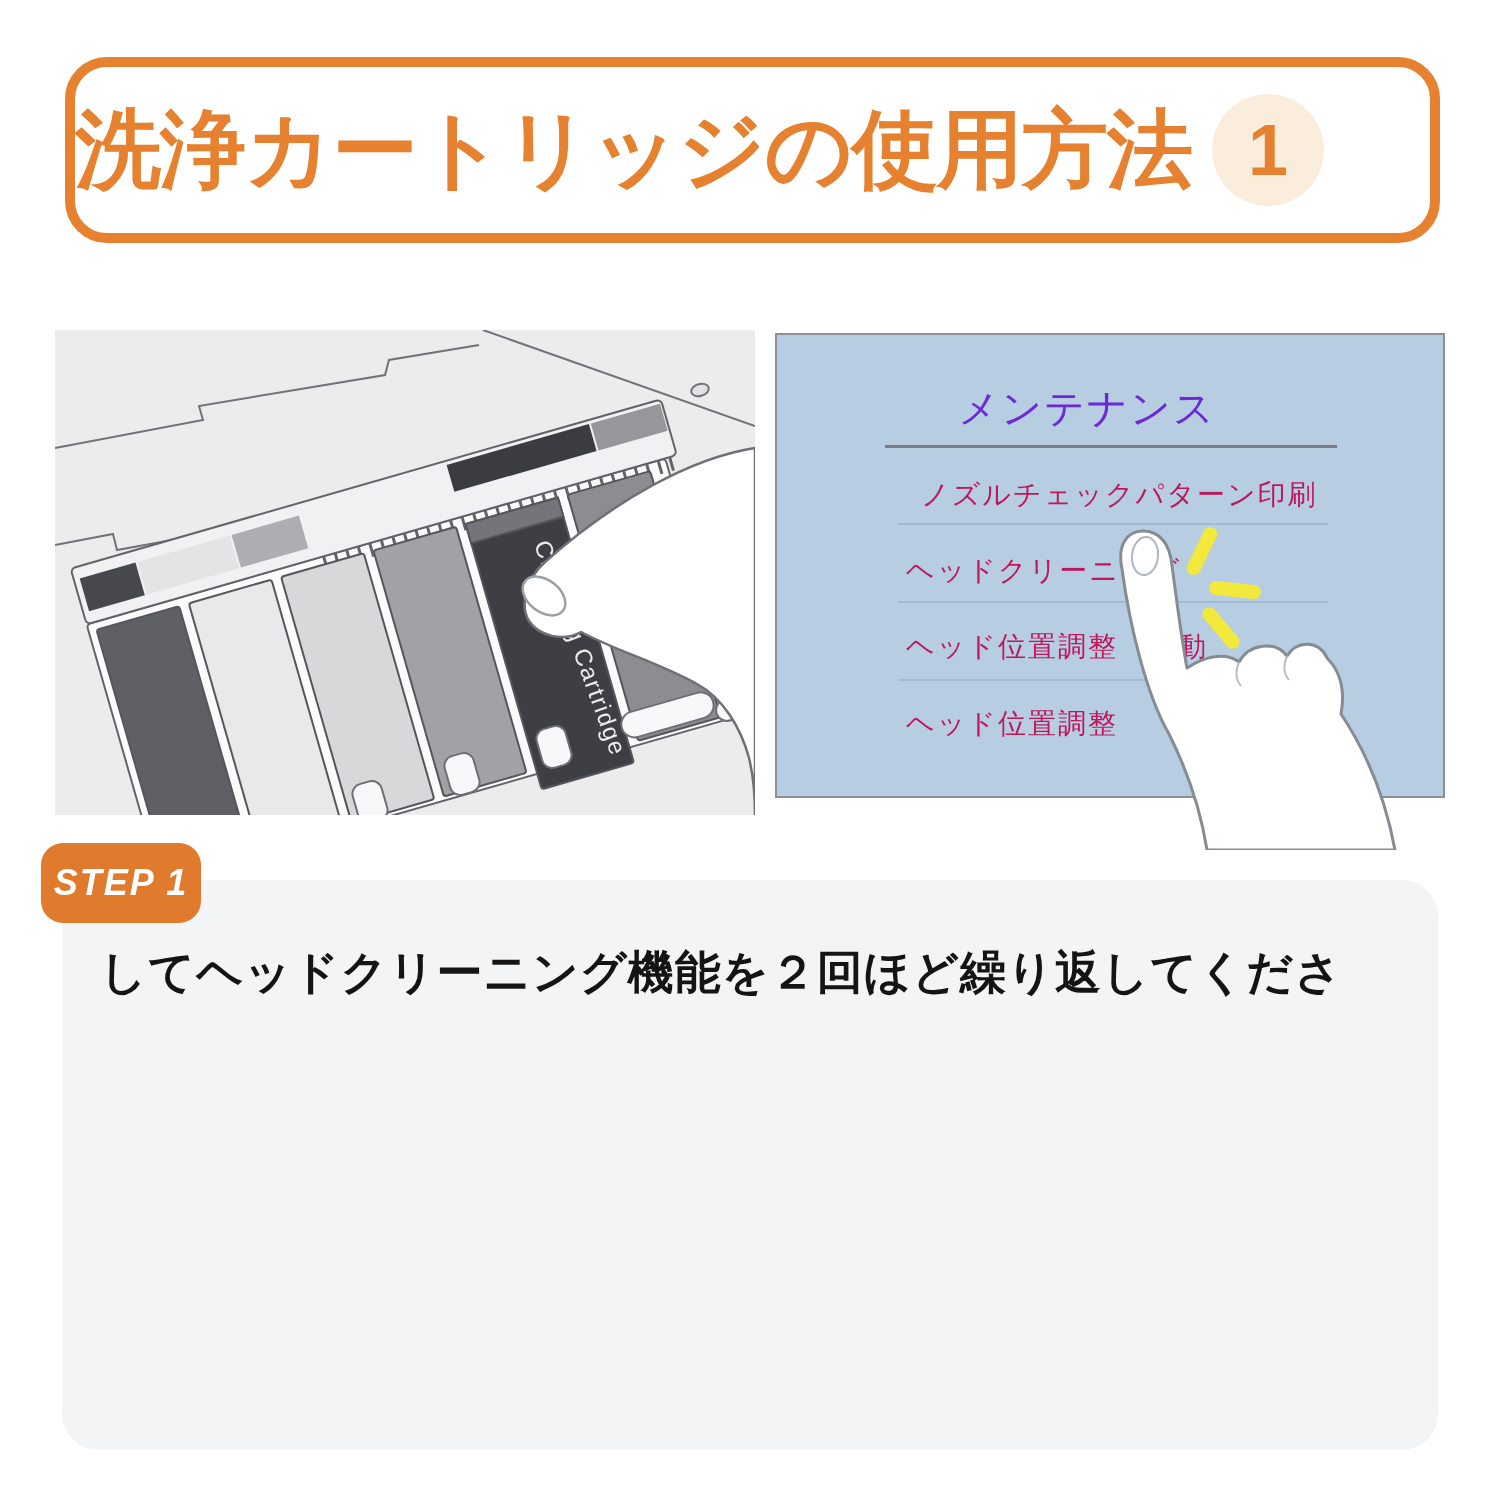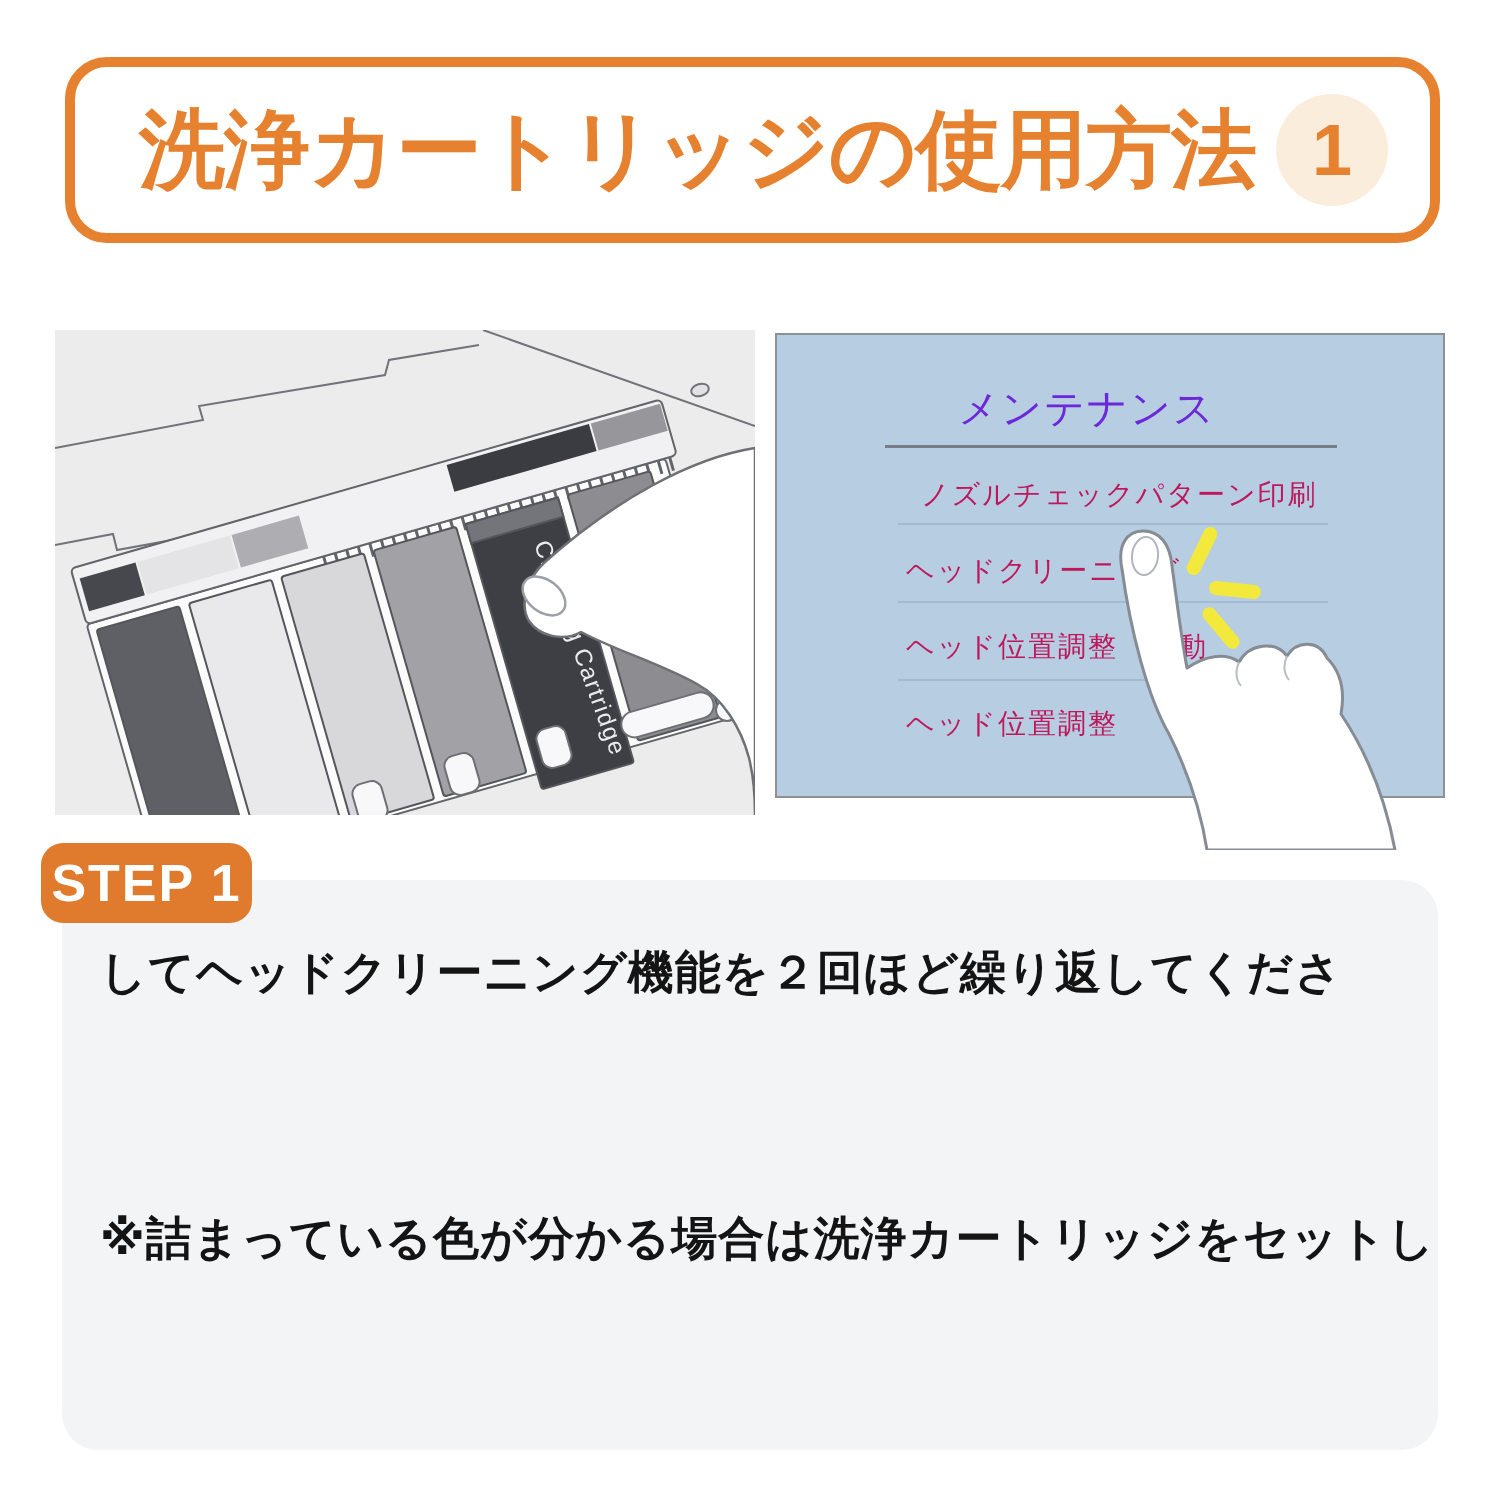--- a/index.html
+++ b/index.html
@@ -4,21 +4,21 @@
 <style>
   html,body{margin:0;padding:0;background:#ffffff;}
   #canvas{
     position:relative;width:1500px;height:1500px;background:#ffffff;overflow:hidden;
     font-family:"Liberation Sans","DejaVu Sans",sans-serif;
   }
   
   .header-box{
     position:absolute;left:65px;top:57px;width:1375px;height:186px;
     box-sizing:border-box;border:10px solid #E5812F;border-radius:42px;
-    display:flex;align-items:center;padding-left:64px;background:#ffffff;
+    display:flex;align-items:center;background:#ffffff;
   }
   .header-title{
     font-size:86px;font-weight:700;color:#E5812F;letter-spacing:-1px;white-space:nowrap;
   }
   .header-num-circle{
     width:112px;height:112px;border-radius:50%;background:#FAEDDC;
     display:flex;align-items:center;justify-content:center;margin-left:20px;flex:0 0 auto;
   }
   .header-num{font-size:72px;font-weight:700;color:#E5812F;}
   
@@ -39,23 +39,23 @@
   .mi-4{left:129px;top:370px;}
   .menu-sep{position:absolute;left:121px;width:430px;height:2px;background:#A2BBD3;}
   .ms-1{top:188px;}.ms-2{top:266px;}.ms-3{top:344px;}
   .hand-overlay{position:absolute;left:0;top:0;pointer-events:none;z-index:3;}
   
   .step-box{
     position:absolute;left:62px;top:880px;width:1376px;height:570px;
     background:#F3F4F6;border-radius:36px;
   }
   .step-badge{
-    position:absolute;left:41px;top:843px;width:211px;height:80px;border-radius:22px;
+    position:absolute;left:41px;top:843px;width:160px;height:80px;border-radius:22px;
     background:#E07A2C;display:flex;align-items:center;justify-content:center;
-    font-size:52px;font-weight:700;color:#ffffff;letter-spacing:2px;z-index:4;
+    font-size:36px;font-weight:700;color:#ffffff;letter-spacing:2px;z-index:4;font-style:italic;
   }
   .body-par{
     position:absolute;left:100px;font-size:46px;font-weight:700;color:#141414;
     line-height:68px;letter-spacing:1px;white-space:nowrap;
   }
   .par-1{top:938px;}
   .par-2{top:1204px;}
 </style>
 </head>
 <body>
@@ -157,16 +157,15 @@
   </div>
 
   <div class="step-box"></div>
   <div class="step-badge">STEP 1</div>
 
   <div class="body-par par-1">
     <div>してヘッドクリーニング機能を２回ほど繰り返してくださ</div>
   </div>
 
   <div class="body-par par-2">
-    <div>※詰まっている色が分かる場合は洗浄カートリッジをセットし</div>
   </div>
 
 </div>
 
 </body></html>

